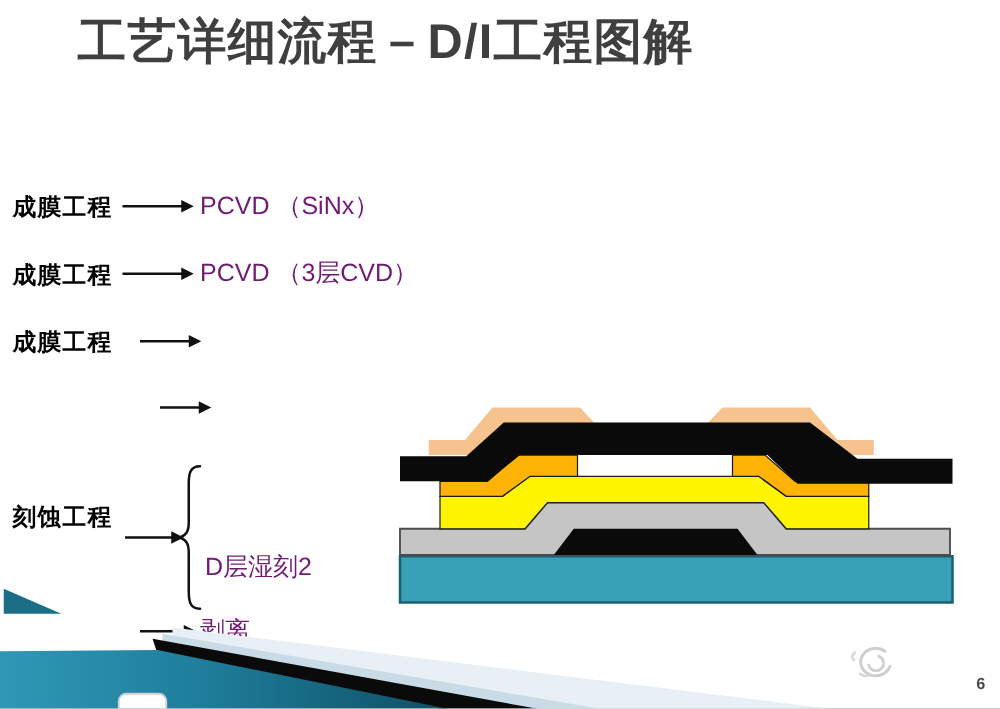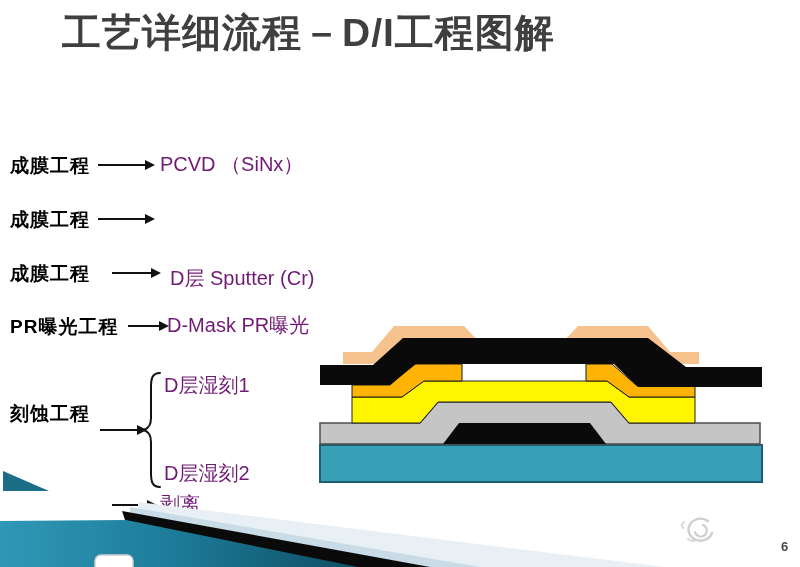--- a/index.html
+++ b/index.html
@@ -28,36 +28,33 @@
 <div class="slide">
 
   <div class="page-title">工艺详细流程－D/I工程图解</div>
 
   <span class="plabel" style="top:153px">成膜工程</span>
   <div class="arrow" style="left:98px;top:164px;width:48px"></div>
   <span class="pvalue" style="left:160px;top:151px">PCVD （SiNx）</span>
 
   <span class="plabel" style="top:207px">成膜工程</span>
   <div class="arrow" style="left:98px;top:218px;width:48px"></div>
+  <span class="pvalue" style="left:160px;top:205px">PCVD （3层CVD）</span>
 
   <span class="plabel" style="top:261px">成膜工程</span>
   <div class="arrow" style="left:112px;top:272px;width:40px"></div>
-  <span class="pvalue" style="left:170px;top:265px">D层 Sputter (Cr)</span>
 
-  <span class="plabel" style="top:314px">PR曝光工程</span>
   <div class="arrow" style="left:128px;top:325px;width:32px"></div>
-  <span class="pvalue" style="left:167px;top:312px">D-Mask PR曝光</span>
 
   <span class="plabel" style="top:401px">刻蚀工程</span>
   <div class="arrow" style="left:100px;top:429px;width:38px"></div>
   <svg class="brace-svg" width="22" height="120" viewBox="0 0 22 120">
     <path d="M19,3 C11,3 10,9 10,17 L10,48 C10,55 8,58 3,60 C8,62 10,65 10,72 L10,103 C10,111 11,117 19,117" fill="none" stroke="#111" stroke-width="2" stroke-linecap="round"></path>
   </svg>
-  <span class="pvalue" style="left:164px;top:372px">D层湿刻1</span>
-  <span class="pvalue" style="left:164px;top:460px">D层湿刻2</span>
+  <span class="pvalue" style="left:164px;top:440px">D层湿刻2</span>
 
   <div class="arrow" style="left:112px;top:504px;width:36px"></div>
   <span class="pvalue" style="left:160px;top:491px">剥离</span>
 
   <svg class="diagram-svg" width="450" height="170" viewBox="315 318 450 170">
     <rect x="320" y="445" width="442" height="37" stroke="#1D5F70" stroke-width="2" fill="#38A1B8"></rect>
     <polygon points="320,444 320,423 420,423 438,402 611,402 629,423 760,423 760,444" stroke="#4d4d4d" stroke-width="1.5" fill="#C5C5C5"></polygon>
     <polygon points="443,444 459,423 590,423 606,444" fill="#0A0A0A"></polygon>
     <polygon points="352,397 402,397 424,381 607,381 629,397 695,397 695,423 629,423 611,402 438,402 420,423 352,423" stroke="#222" stroke-width="1" fill="#FFF500"></polygon>
     <polygon points="352,385 390,385 414,364 462,364 462,381 424,381 402,397 352,397" stroke="#1a1a1a" stroke-width="1" fill="#FFB405"></polygon>

